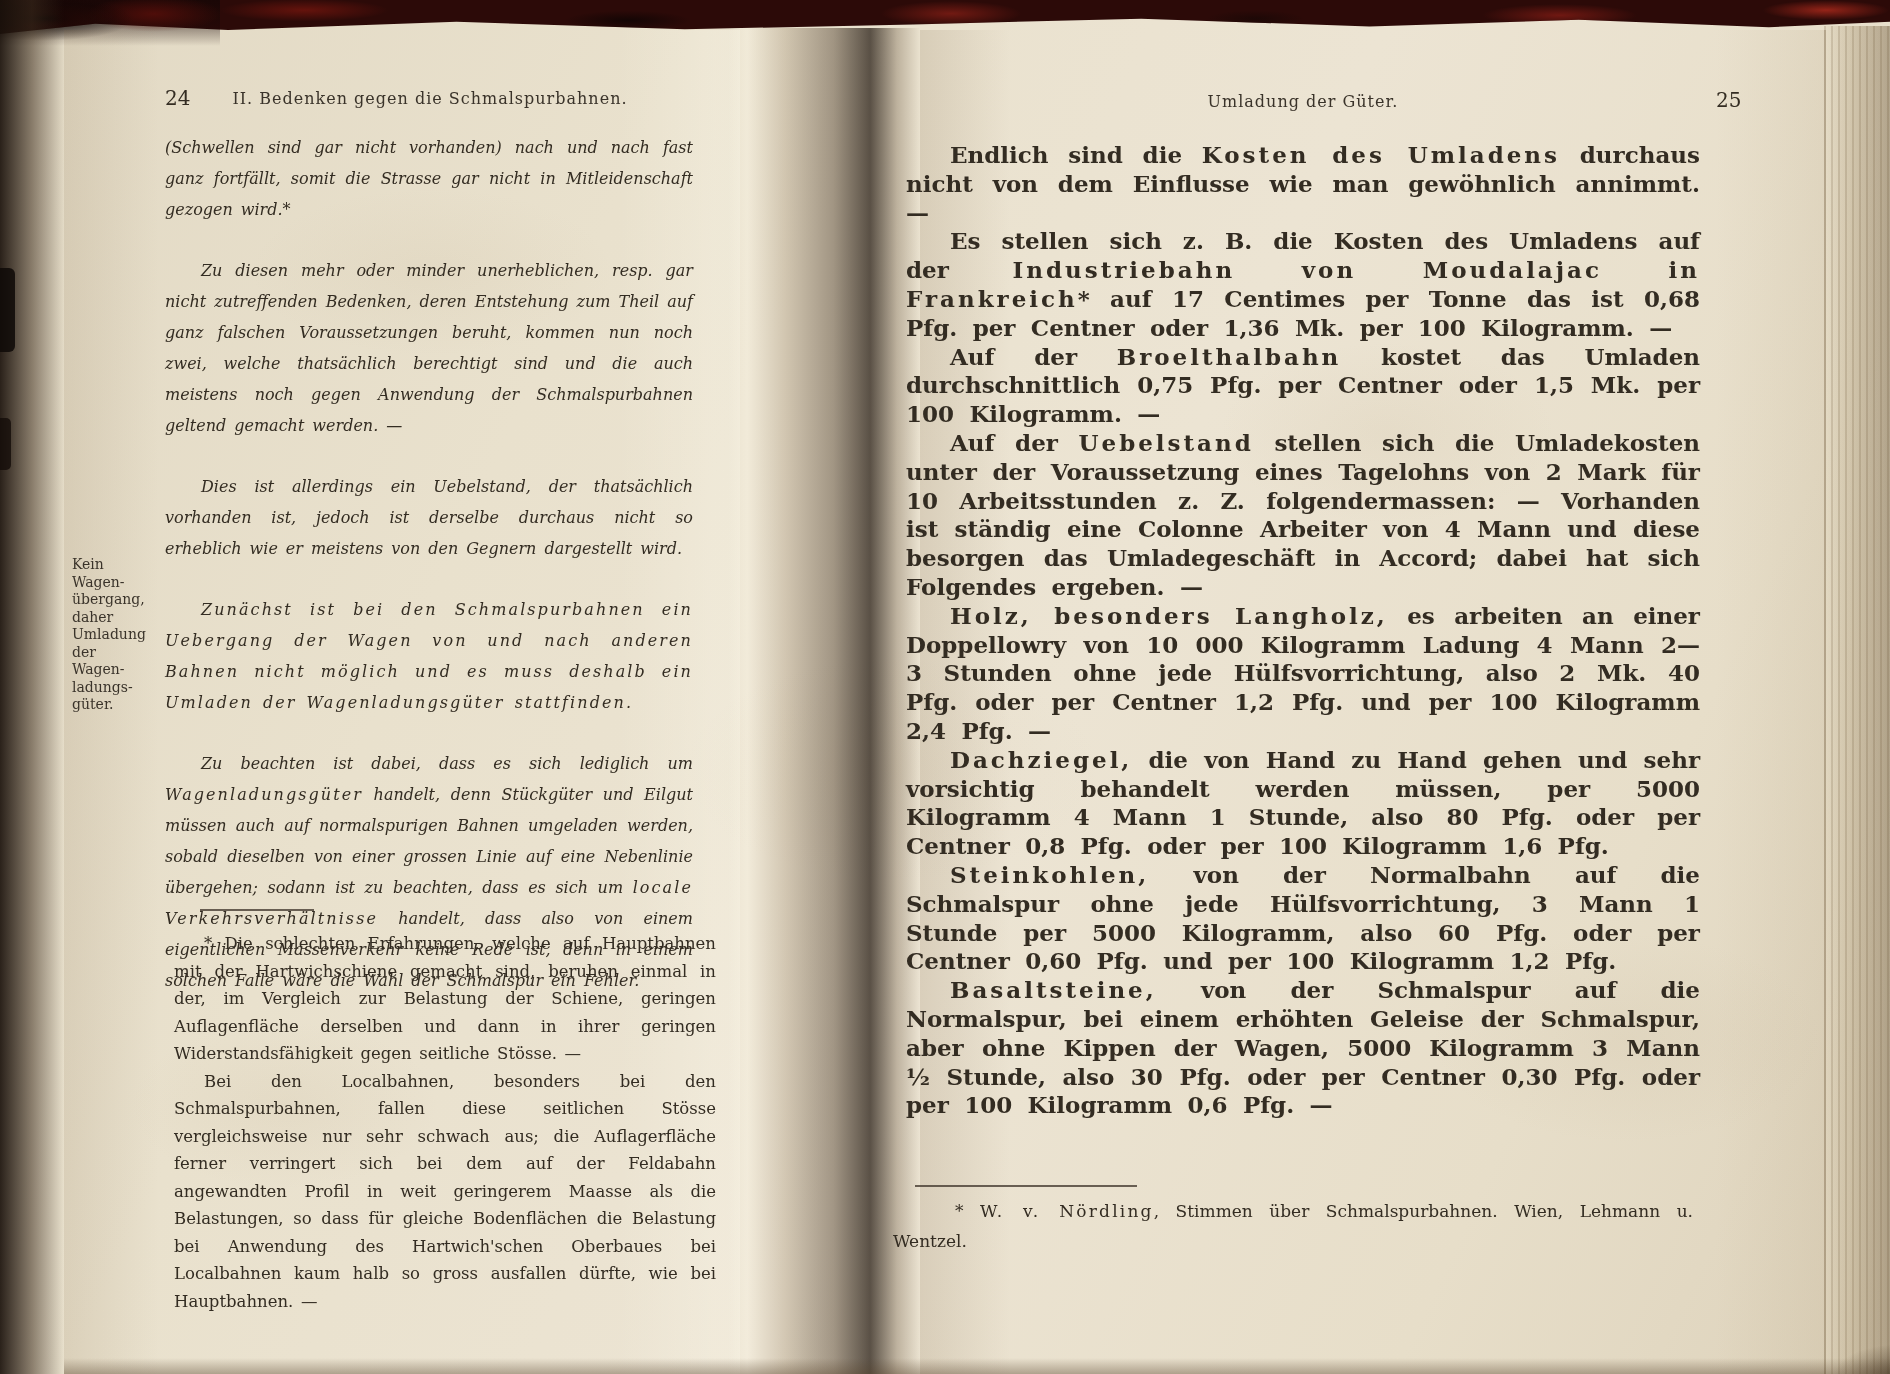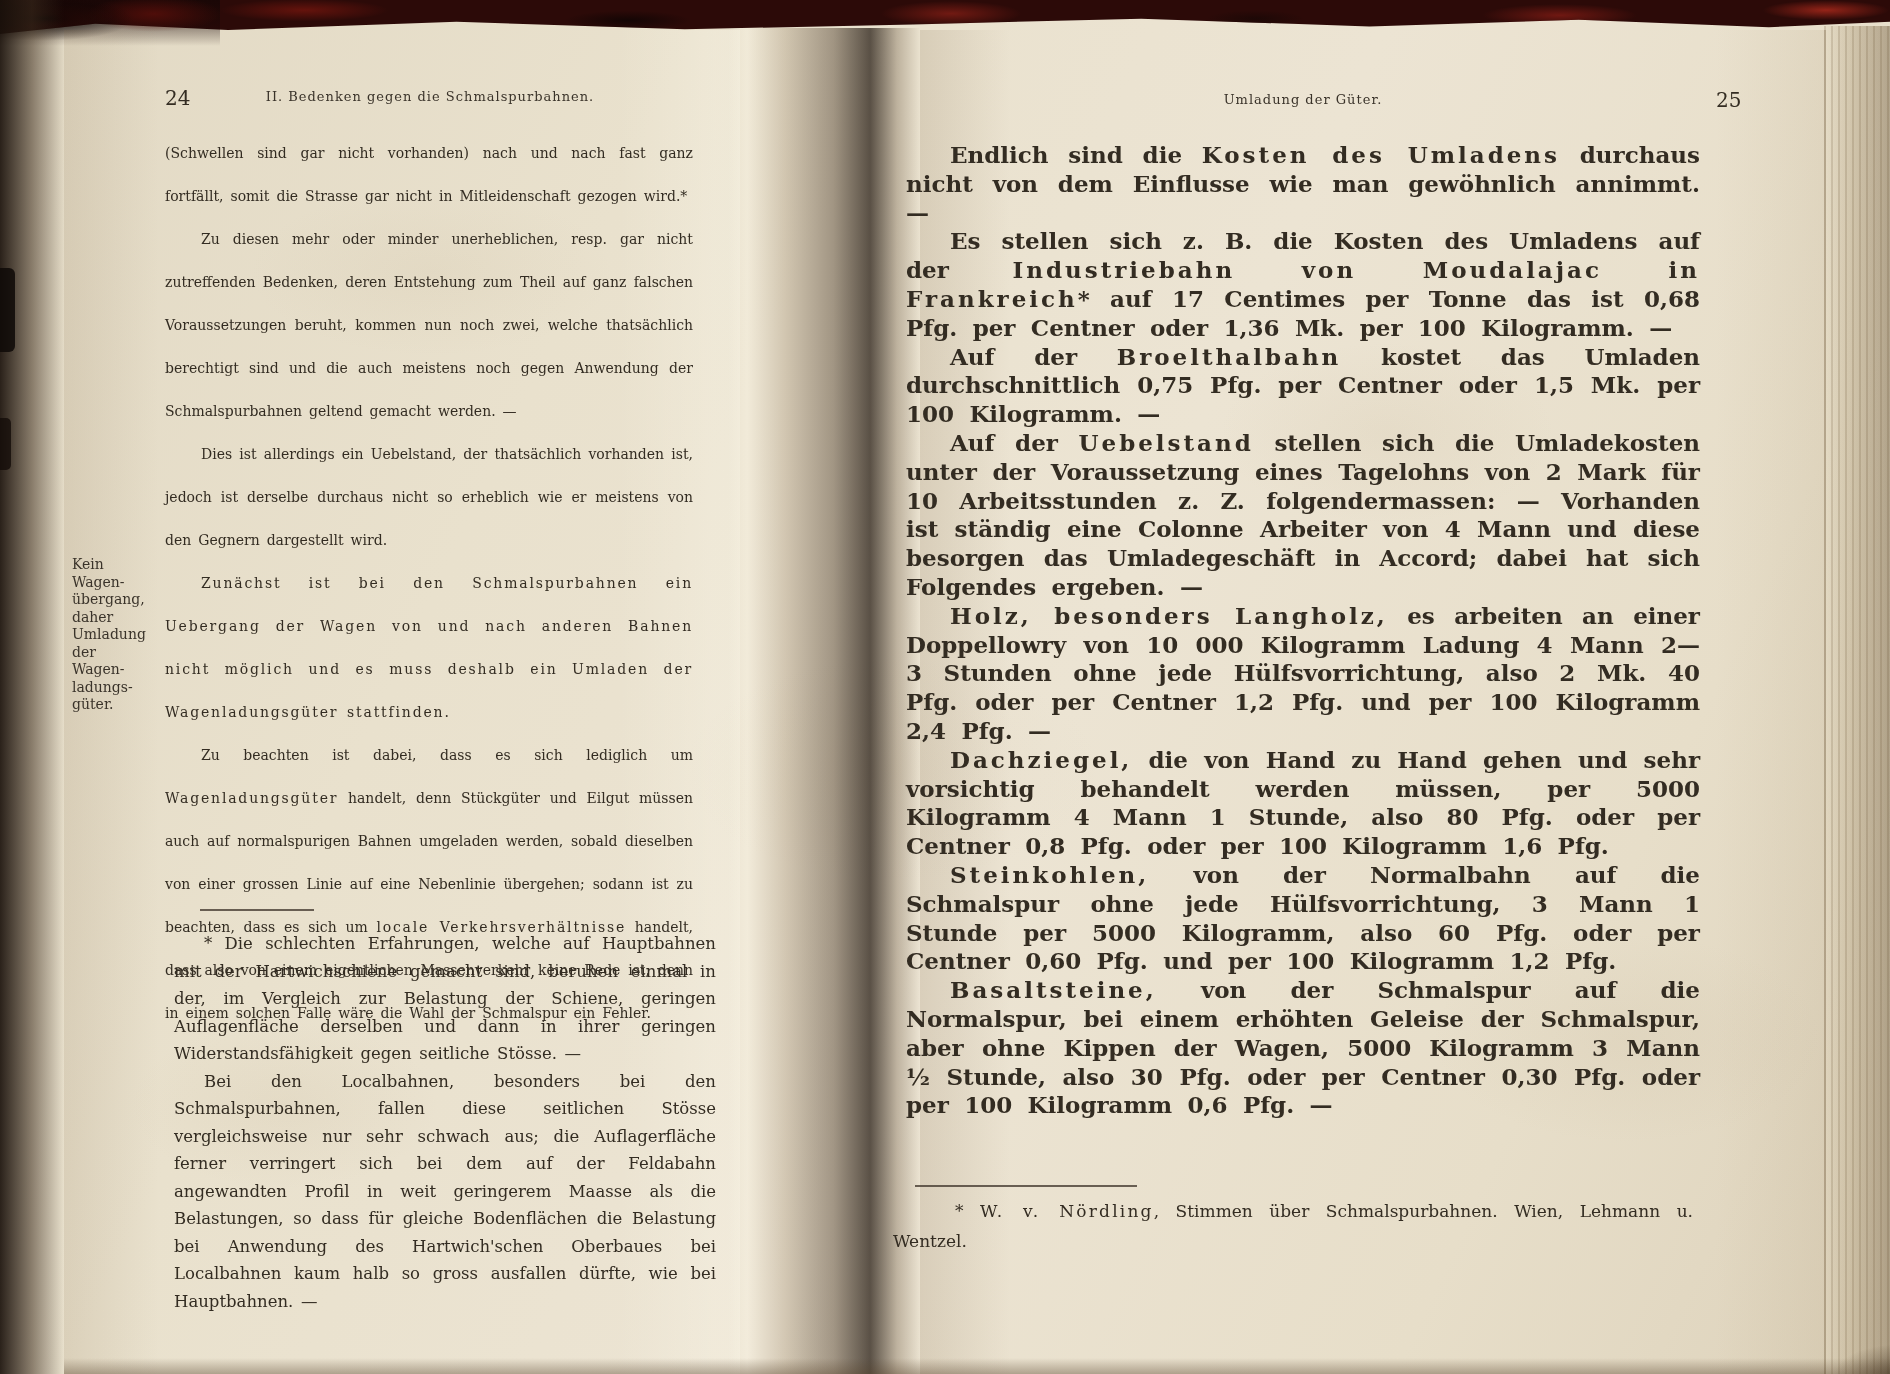--- a/index.html
+++ b/index.html
@@ -39,25 +39,25 @@
     background:radial-gradient(ellipse 90px 40px at 100% 100%, rgba(60,45,28,.55), transparent 75%);}
   .mottle{position:absolute;left:64px;top:30px;right:0;bottom:0;pointer-events:none;
     background:
       radial-gradient(ellipse 260px 120px at 20% 18%, rgba(186,166,132,.10), transparent 70%),
       radial-gradient(ellipse 300px 160px at 45% 55%, rgba(190,172,140,.08), transparent 70%),
       radial-gradient(ellipse 240px 130px at 72% 30%, rgba(182,162,128,.10), transparent 70%),
       radial-gradient(ellipse 280px 150px at 85% 75%, rgba(176,156,122,.10), transparent 70%),
       radial-gradient(ellipse 220px 120px at 12% 80%, rgba(176,156,122,.10), transparent 70%);}
   
   .pagenum{position:absolute;font-size:20px;color:#332c22;}
-  .runhead{position:absolute;font-size:13px;letter-spacing:1px;color:#3a332a;text-align:center;}
+  .runhead{position:absolute;font-size:16px;letter-spacing:1px;color:#3a332a;text-align:center;}
   .bodycol{position:absolute;text-align:justify;color:#332c22;}
   .bodycol p{margin:0;}
-  .body-left{top:132px;left:165px;width:528px;font-size:14px;line-height:43px;word-spacing:.18em;}
-  .body-left p.ind{text-indent:36px;}
+  .body-left{top:132px;left:165px;width:528px;font-size:16px;line-height:31px;word-spacing:.18em;font-style:italic;}
+  .body-left p.ind{text-indent:36px;margin-top:30px;}
   .body-right{top:141px;left:906px;width:794px;font-size:23px;line-height:28.8px;word-spacing:.32em;}
   .body-right p.ind{text-indent:44px;font-weight:bold;}
   .sperr{letter-spacing:.13em;}
   .margin-note{position:absolute;top:556px;left:72px;width:96px;font-size:14px;line-height:17.5px;color:#3a332a;}
   .fnrule{position:absolute;height:0;border-top:2px solid rgba(60,50,40,.75);}
   .fnrule-left{top:909px;left:200px;width:114px;}
   .fnrule-right{top:1185px;left:915px;width:222px;}
   .footnote-left{top:930px;left:158px;width:542px;font-size:16.5px;line-height:27.5px;word-spacing:.14em;margin-left:16px;}
   .footnote-left p.ind{text-indent:30px;}
   .footnote-right{top:1196px;left:893px;width:800px;font-size:17px;line-height:30px;word-spacing:.25em;}

